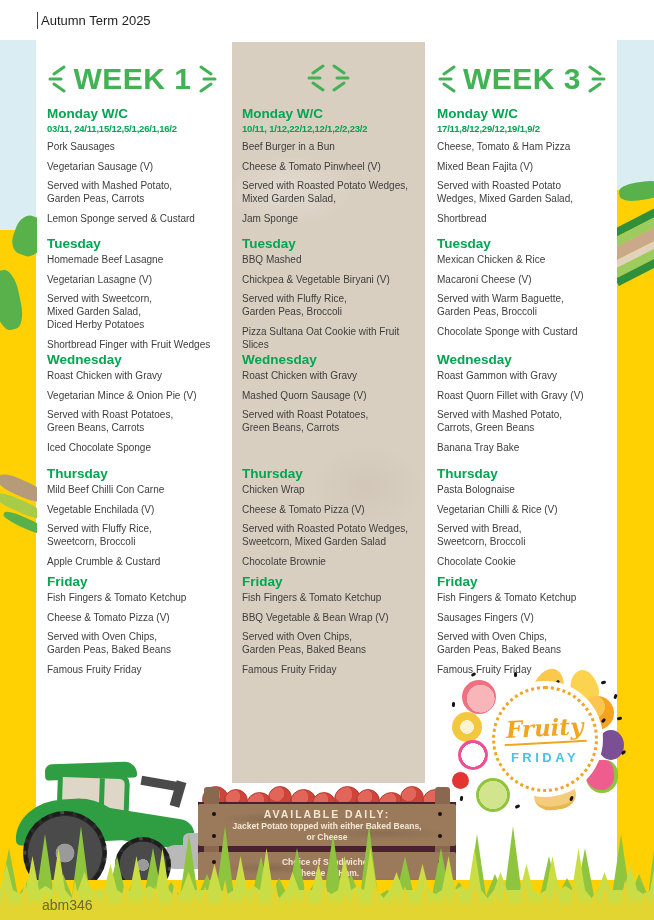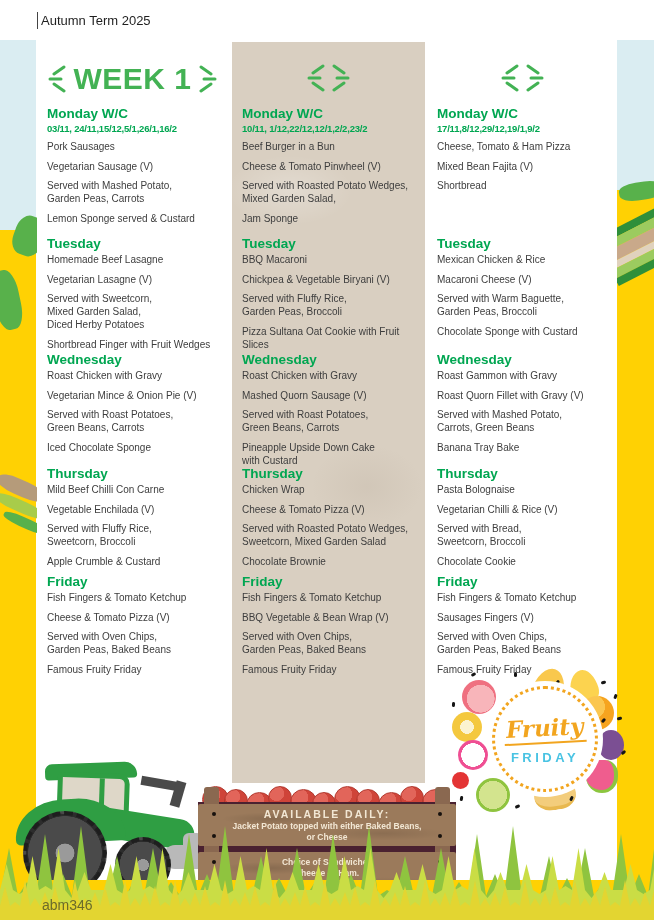--- a/index.html
+++ b/index.html
@@ -198,35 +198,33 @@
           <div class="day-name">Monday W/C</div>
           <div class="day-dates">10/11, 1/12,22/12,12/1,2/2,23/2</div>
           <div class="item">Beef Burger in a Bun</div>
           <div class="item">Cheese &amp; Tomato Pinwheel (V)</div>
           <div class="item">Served with Roasted Potato Wedges,
 Mixed Garden Salad,</div>
           <div class="item">Jam Sponge</div>
         </div>
         <div class="day" style="top: 194px;">
           <div class="day-name">Tuesday</div>
-          <div class="item">BBQ Macaroni</div>
+          <div class="item">BBQ Mashed</div>
           <div class="item">Chickpea &amp; Vegetable Biryani (V)</div>
           <div class="item">Served with Fluffy Rice,
 Garden Peas, Broccoli</div>
           <div class="item">Pizza Sultana Oat Cookie with Fruit
 Slices</div>
         </div>
         <div class="day" style="top: 310px;">
           <div class="day-name">Wednesday</div>
           <div class="item">Roast Chicken with Gravy</div>
           <div class="item">Mashed Quorn Sausage (V)</div>
           <div class="item">Served with Roast Potatoes,
 Green Beans, Carrots</div>
-          <div class="item">Pineapple Upside Down Cake
-with Custard</div>
         </div>
         <div class="day" style="top: 424px;">
           <div class="day-name">Thursday</div>
           <div class="item">Chicken Wrap</div>
           <div class="item">Cheese &amp; Tomato Pizza (V)</div>
           <div class="item">Served with Roasted Potato Wedges,
 Sweetcorn, Mixed Garden Salad</div>
           <div class="item">Chocolate Brownie</div>
         </div>
         <div class="day" style="top: 532px;">
@@ -238,30 +236,33 @@
           <div class="item">Famous Fruity Friday</div>
         </div>
       </div>
   </div>
 
   <div class="col col3">
     <div class="week-title-row">
       <svg class="spark left" width="18" height="32" viewBox="0 0 18 32">
           <path d="M16 4 L6 11 M13 16 L2 16 M16 28 L6 21" stroke="#43b254" stroke-width="3" stroke-linecap="round" fill="none"></path>
         </svg>
+      <span class="week-title-text">WEEK 3</span>
       <svg class="spark right" width="18" height="32" viewBox="0 0 18 32">
           <path d="M16 4 L6 11 M13 16 L2 16 M16 28 L6 21" stroke="#43b254" stroke-width="3" stroke-linecap="round" fill="none"></path>
         </svg>
     </div>
     <div class="days">
         <div class="day" style="top: 64px;">
           <div class="day-name">Monday W/C</div>
           <div class="day-dates">17/11,8/12,29/12,19/1,9/2</div>
           <div class="item">Cheese, Tomato &amp; Ham Pizza</div>
           <div class="item">Mixed Bean Fajita (V)</div>
+          <div class="item">Served with Roasted Potato
+Wedges, Mixed Garden Salad,</div>
           <div class="item">Shortbread</div>
         </div>
         <div class="day" style="top: 194px;">
           <div class="day-name">Tuesday</div>
           <div class="item">Mexican Chicken &amp; Rice</div>
           <div class="item">Macaroni Cheese (V)</div>
           <div class="item">Served with Warm Baguette,
 Garden Peas, Broccoli</div>
           <div class="item">Chocolate Sponge with Custard</div>
         </div>

